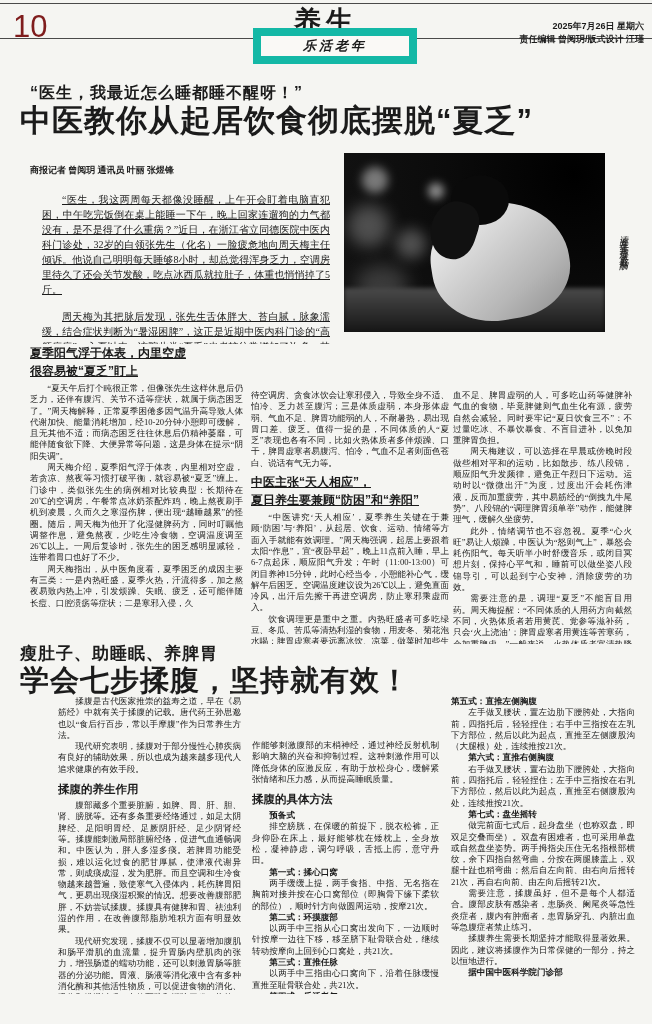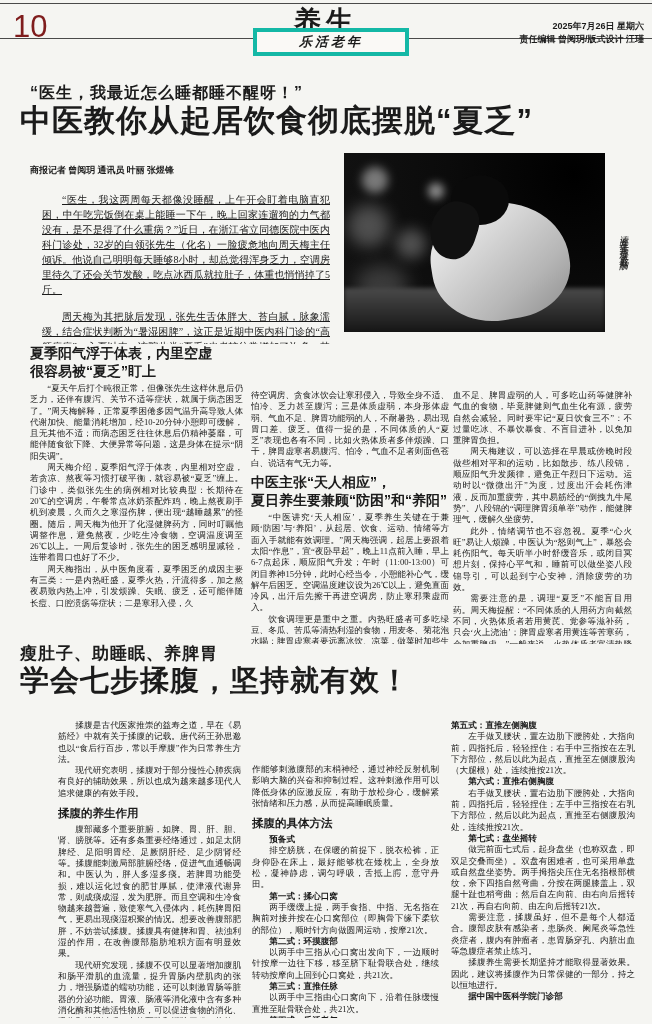--- a/index.html
+++ b/index.html
@@ -6,21 +6,21 @@
   .page{position:relative;width:652px;height:1024px;background:#f5f5f2;color:#1b1b1b;
         font-family:"Liberation Serif", serif;overflow:hidden;}
   .rule{position:absolute;background:#4a4a4a;height:1px;}
 
   
   .page-num{position:absolute;left:13px;top:9px;font-size:31px;color:#7f1d1d;
             font-family:"Liberation Sans",sans-serif;}
   .section-title{position:absolute;left:0;right:0;top:3px;text-align:center;
                  font-size:27px;font-weight:700;letter-spacing:5px;font-family:"Liberation Sans",sans-serif;}
   .masthead-box{position:absolute;left:253px;top:28px;width:148px;height:20px;
-                border:4px solid #14b8a6;background:#faf9f6;display:flex;align-items:center;justify-content:center;}
+                border:8px solid #14b8a6;background:#faf9f6;display:flex;align-items:center;justify-content:center;}
   .masthead-box span{font-style:italic;font-weight:700;font-size:13px;letter-spacing:3px;}
   .dateblock{position:absolute;right:8px;top:20px;text-align:right;font-size:9px;font-weight:700;
              line-height:13px;font-family:"Liberation Sans",sans-serif;}
 
   
   .a1-kicker{position:absolute;left:30px;top:83px;font-size:16px;font-weight:600;
              letter-spacing:1px;font-family:"Liberation Sans",sans-serif;}
   .a1-headline{position:absolute;left:20px;top:100px;width:616px;font-size:31px;font-weight:700;
                letter-spacing:1px;font-family:"Liberation Sans",sans-serif;}
   .a1-byline{position:absolute;left:30px;top:164px;font-size:9px;font-weight:700;}
@@ -51,30 +51,30 @@
 
   
   .col{position:absolute;overflow:hidden;height:298px;}
   .col p{margin:0;font-size:8.6px;line-height:11.3px;text-align:justify;text-indent:2em;}
   .col p.cont{text-indent:0;margin-top:44px;}
   .a1cols .col{top:0;}
   .a1colwrap{position:absolute;left:0;top:346px;width:652px;height:298px;}
   .c1{left:30px;width:213px;}
   .c2{left:251px;width:198px;}
   .c3{left:453px;width:179px;}
-  .subhead{font-size:14px;font-weight:700;line-height:14.5px;margin:0 0 3px 0;
-           font-family:"Liberation Sans",sans-serif;}
+  .subhead{font-size:12px;font-weight:700;line-height:14.5px;margin:0 0 3px 0;
+           font-family:"Liberation Sans",sans-serif;text-decoration:underline;}
   .subhead.mid{margin-top:6px;}
 
   
   .a2-kicker{position:absolute;left:20px;top:642px;font-size:17px;font-weight:600;
              letter-spacing:1px;font-family:"Liberation Sans",sans-serif;}
   .a2-headline{position:absolute;left:20px;top:661px;font-size:29px;font-weight:900;
                letter-spacing:1px;font-family:"Liberation Sans",sans-serif;}
-  .a2colwrap{position:absolute;left:0;top:720px;width:544px;height:296px;padding-left:24px;}
+  .a2colwrap{position:absolute;left:0;top:696px;width:544px;height:296px;padding-left:24px;}
   .d1{left:58px;width:183px;}
   .d2{left:252px;width:187px;}
   .d3{left:451px;width:184px;}
   .subhead2{font-size:11.5px;font-weight:700;margin:7px 0 3px 0;
             font-family:"Liberation Sans",sans-serif;}
   .step-title{font-weight:700;text-indent:2em;font-family:"Liberation Sans",sans-serif;}
   .credit{text-align:right;font-weight:700;margin-top:2px;}
 </style>
 </head>
 <body>

